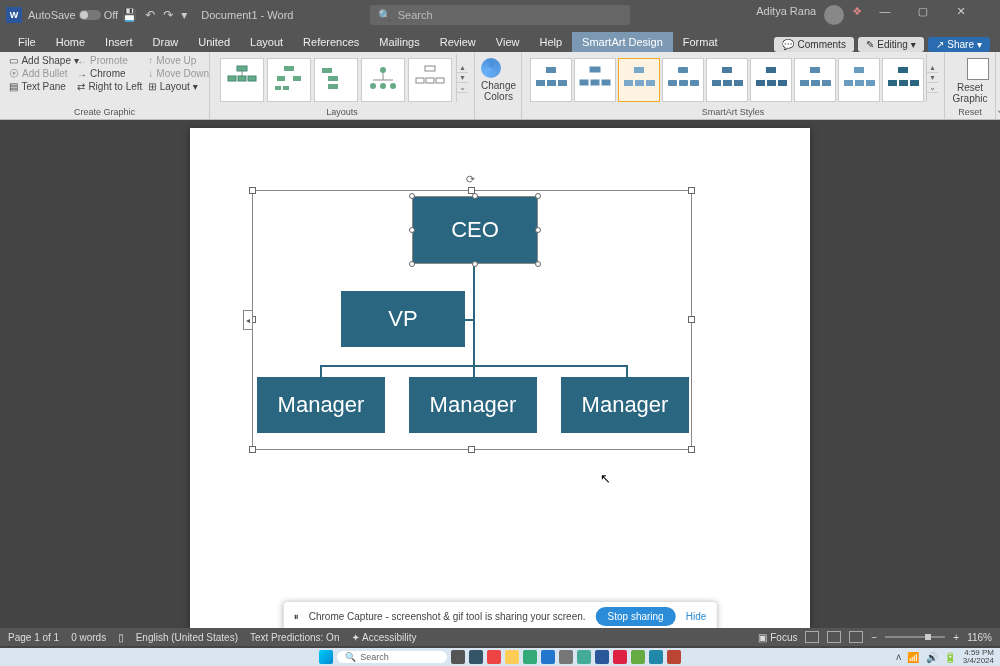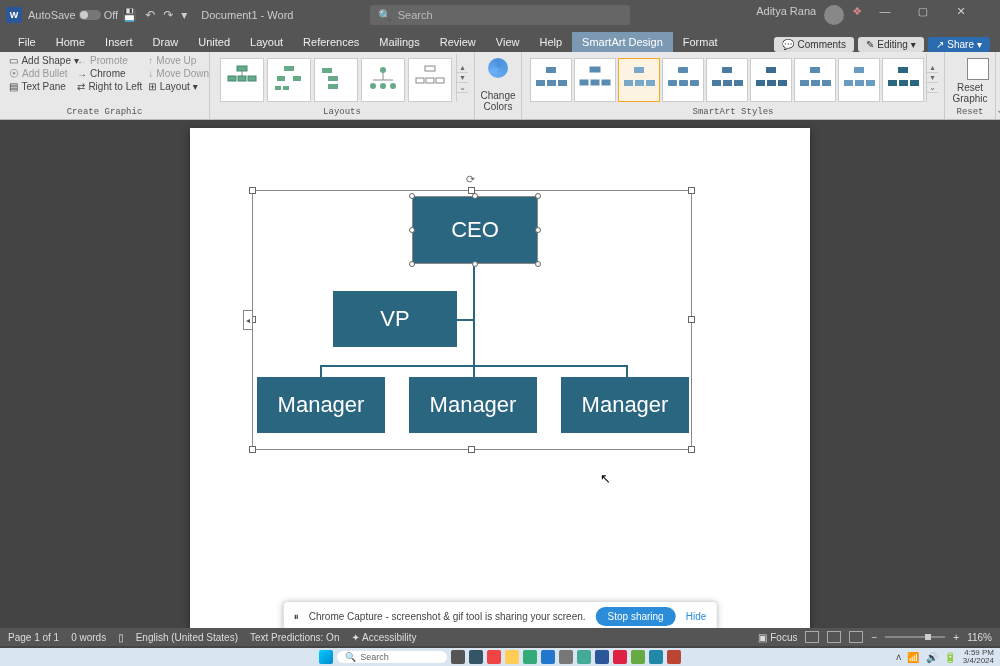--- a/index.html
+++ b/index.html
@@ -24,30 +24,30 @@
 .tabs { height: 22px; background: #555; display: flex; align-items: flex-end; padding-left: 8px; font-size: 11px; color: #eee; position: relative; }
 .tabs .tab { padding: 4px 10px; cursor: pointer; }
 .tabs .tab.active { background: #7c99b4; color: #fff; }
 .tabs .right-tabs { position: absolute; right: 10px; bottom: 0; display: flex; gap: 4px; }
 .tabs .right-btn { background: #ddd; color: #333; padding: 2px 8px; border-radius: 3px; font-size: 10px; display: flex; align-items: center; gap: 3px; }
 .tabs .right-btn.share { background: #2b6cb0; color: #fff; }
 
 
 .ribbon { height: 68px; background: #e8e8e8; display: flex; border-bottom: 1px solid #bbb; font-size: 10px; color: #444; }
 .ribbon-group { display: flex; flex-direction: column; border-right: 1px solid #ccc; padding: 2px 6px 0; }
-.ribbon-group-label { text-align: center; font-size: 9px; color: #555; margin-top: auto; padding-bottom: 2px; font-family: Liberation Mono, monospace; }
+.ribbon-group-label { text-align: center; font-size: 9px; color: #555; margin-top: auto; padding-bottom: 2px; }
 .rg-btn { display: flex; align-items: center; gap: 3px; padding: 1px 3px; white-space: nowrap; }
 .rg-btn.disabled { color: #999; }
 
 
 .layout-gallery { display: flex; gap: 3px; padding: 4px 4px 0; }
 .layout-item { width: 44px; height: 44px; background: #fff; border: 1px solid #ccc; display: flex; align-items: center; justify-content: center; }
 .layout-item svg { width: 36px; height: 36px; }
 
-.color-btn { width: 34px; display: flex; flex-direction: column; align-items: center; padding-top: 4px; gap: 12px; }
+.color-btn { width: 34px; display: flex; flex-direction: column; align-items: flex-start; padding-top: 4px; gap: 2px; }
 .color-circle { width: 20px; height: 20px; border-radius: 50%; background: conic-gradient(#4a90d9, #5aa0e9, #6ab0f9, #4a90d9); }
 
 
 .style-gallery { display: flex; gap: 2px; padding: 4px 2px 0; }
 .style-item { width: 42px; height: 44px; background: #fff; border: 1px solid #ccc; display: flex; align-items: center; justify-content: center; }
 .style-item.sel { border: 1px solid #f5a623; background: #fdf3e3; }
 .style-item svg { width: 36px; height: 32px; }
 
 .reset-btn { width: 38px; display: flex; flex-direction: column; align-items: flex-end; padding-top: 4px; gap: 2px; }
 .reset-icn { width: 22px; height: 22px; border: 1px solid #888; background: #fff; }
@@ -403,21 +403,21 @@
           <div class="node-handle" style="top:-4px;left:-4px;"></div>
           <div class="node-handle" style="top:-4px;right:-4px;"></div>
           <div class="node-handle" style="bottom:-4px;left:-4px;"></div>
           <div class="node-handle" style="bottom:-4px;right:-4px;" r="shape-handle"></div>
           <div class="node-handle" style="top:-4px;left:50%;margin-left:-3px;"></div>
           <div class="node-handle" style="bottom:-4px;left:50%;margin-left:-3px;"></div>
           <div class="node-handle" style="left:-4px;top:50%;margin-top:-3px;"></div>
           <div class="node-handle" style="right:-4px;top:50%;margin-top:-3px;"></div>
         </div>
 
-        <div class="node" style="left:80px; top:100px; width:124px; height:56px;">
+        <div class="node" style="left:88px; top:100px; width:124px; height:56px;">
             <span>VP</span>
           </div>
 
         <div class="node" style="left:4px; top:186px; width:128px; height:56px;">
             <span>Manager</span>
           </div>
         <div class="node" style="left:156px; top:186px; width:128px; height:56px;">
             <span>Manager</span>
           </div>
         <div class="node" style="left:308px; top:186px; width:128px; height:56px;">

